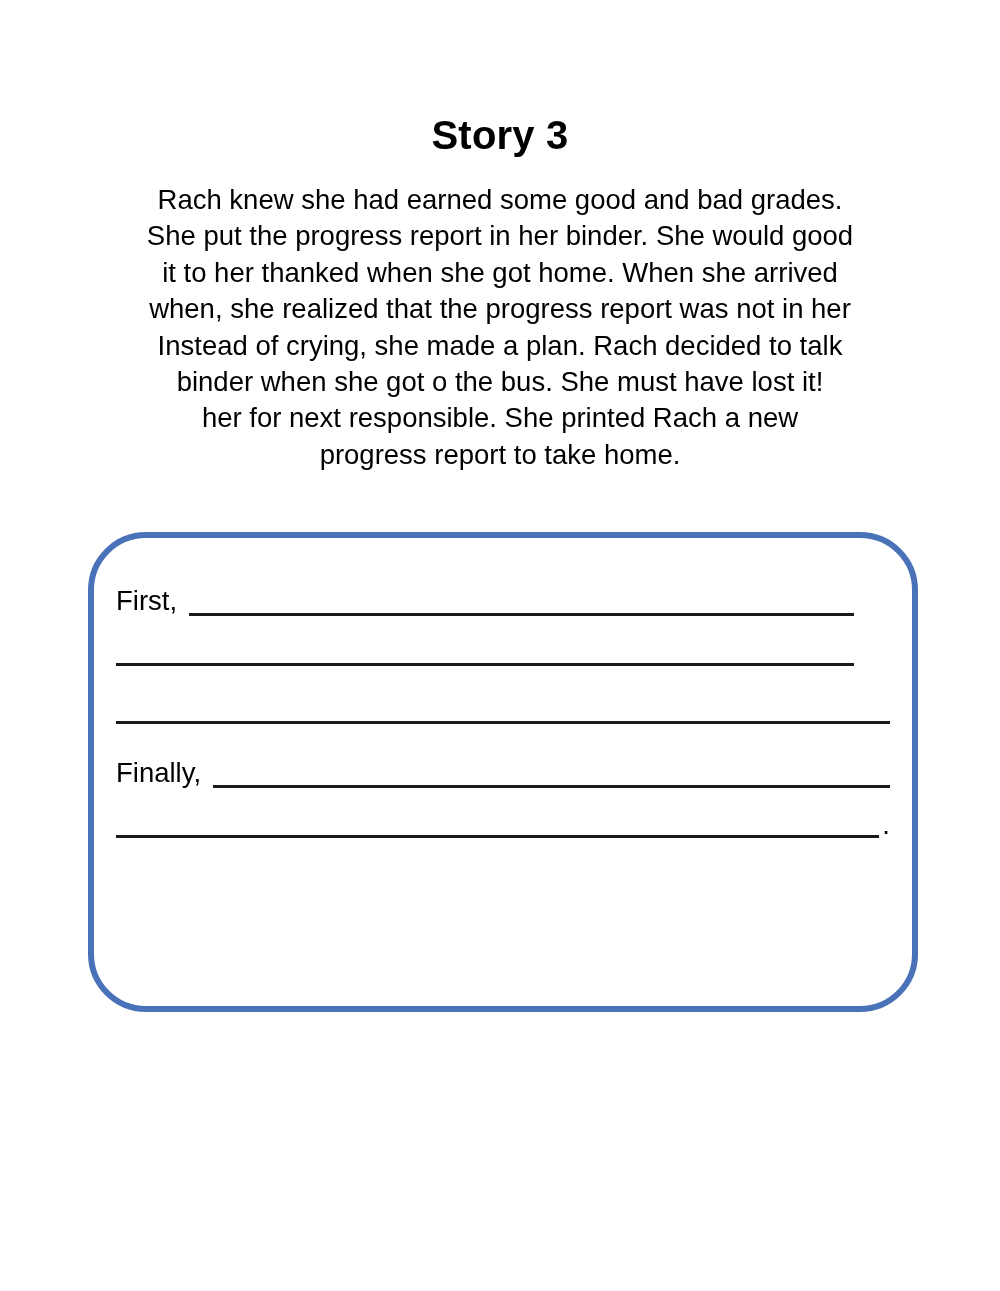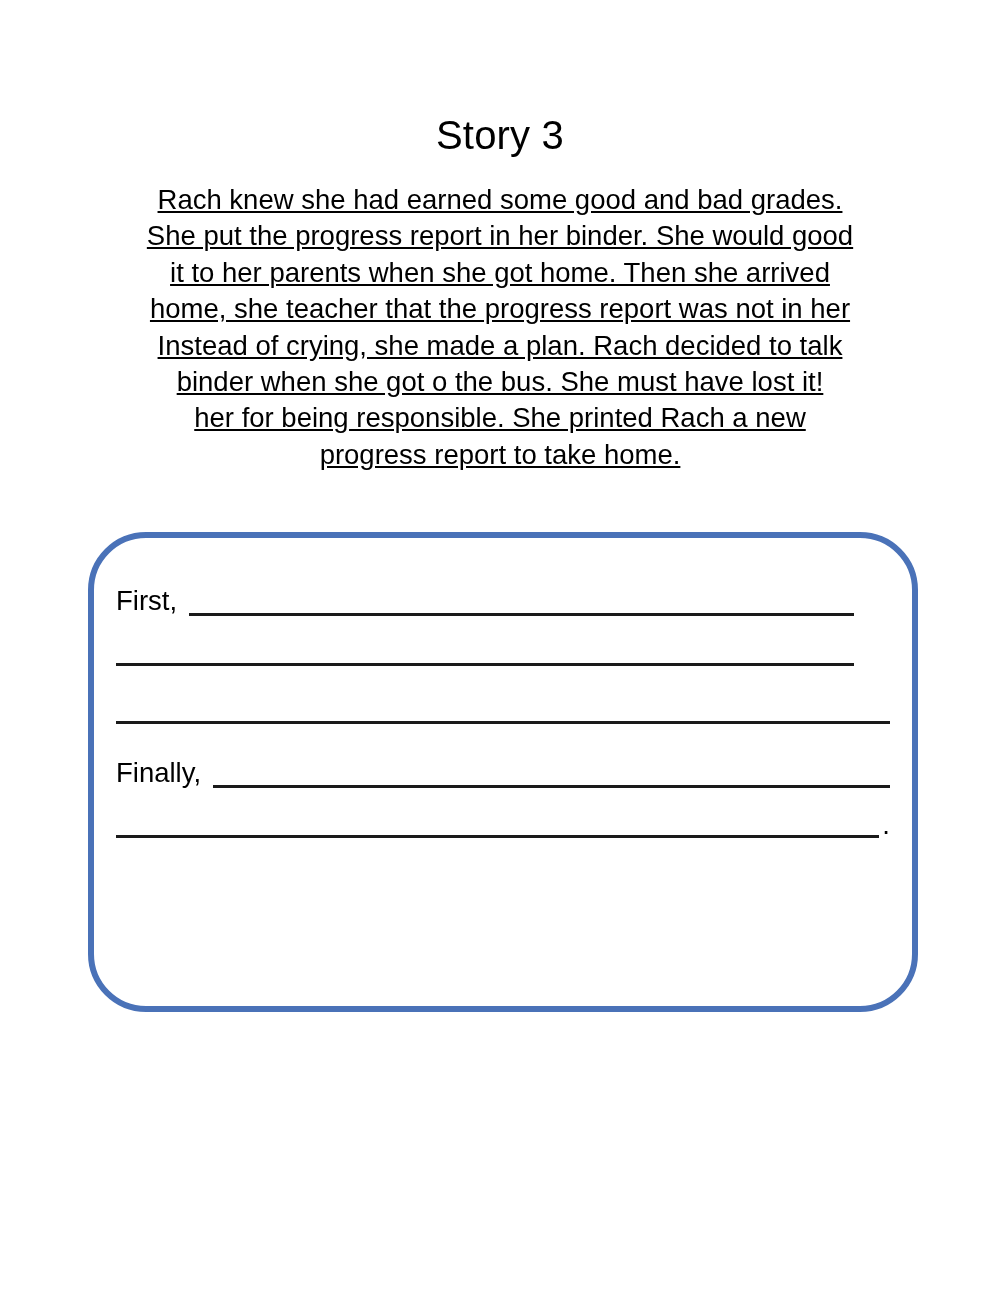--- a/index.html
+++ b/index.html
@@ -18,40 +18,39 @@
   }
 
   
   .worksheet-title {
     position: absolute;
     top: 113px;
     left: 0;
     width: 1000px;
     text-align: center;
     font-size: 40px;
-    font-weight: normal;
+    font-weight: bold;
     color: #000000;
     letter-spacing: 0.2px;
   }
 
   
   .story-passage {
     position: absolute;
     top: 182px;
     left: 100px;
     width: 800px;
     text-align: center;
     font-size: 27.5px;
     line-height: 36.4px;
     color: #000000;
   }
   .story-passage .pline {
     display: block;
     white-space: pre;
-    text-decoration: underline;
   }
 
   
   .answer-box {
     position: absolute;
     left: 88px;
     top: 532px;
     width: 830px;
     height: 480px;
     box-sizing: border-box;
@@ -121,25 +120,25 @@
 </head>
 <body>
 
 <div class="page">
 
   <div class="worksheet-title">Story 3</div>
 
   <div class="story-passage">
     <span class="pline">Rach knew she had earned some good and bad grades.</span>
     <span class="pline">She put the progress report in her binder. She would good</span>
-    <span class="pline">it to her parents when she got home. Then she arrived</span>
-    <span class="pline">home, she teacher that the progress report was not in her</span>
+    <span class="pline">it to her thanked when she got home. When she arrived</span>
+    <span class="pline">when, she realized that the progress report was not in her</span>
     <span class="pline">Instead of crying, she made a plan. Rach decided to talk</span>
     <span class="pline">binder when she got o the bus. She must have lost it!</span>
-    <span class="pline">her for being responsible. She printed Rach a new</span>
+    <span class="pline">her for next responsible. She printed Rach a new</span>
     <span class="pline">progress report to take home.</span>
   </div>
 
   <div class="answer-box"></div>
 
   <div class="answer-groups">
 
     <div class="answer-group group-first">
       <div class="prompt-row">
         <span class="prompt-label">First,</span>

